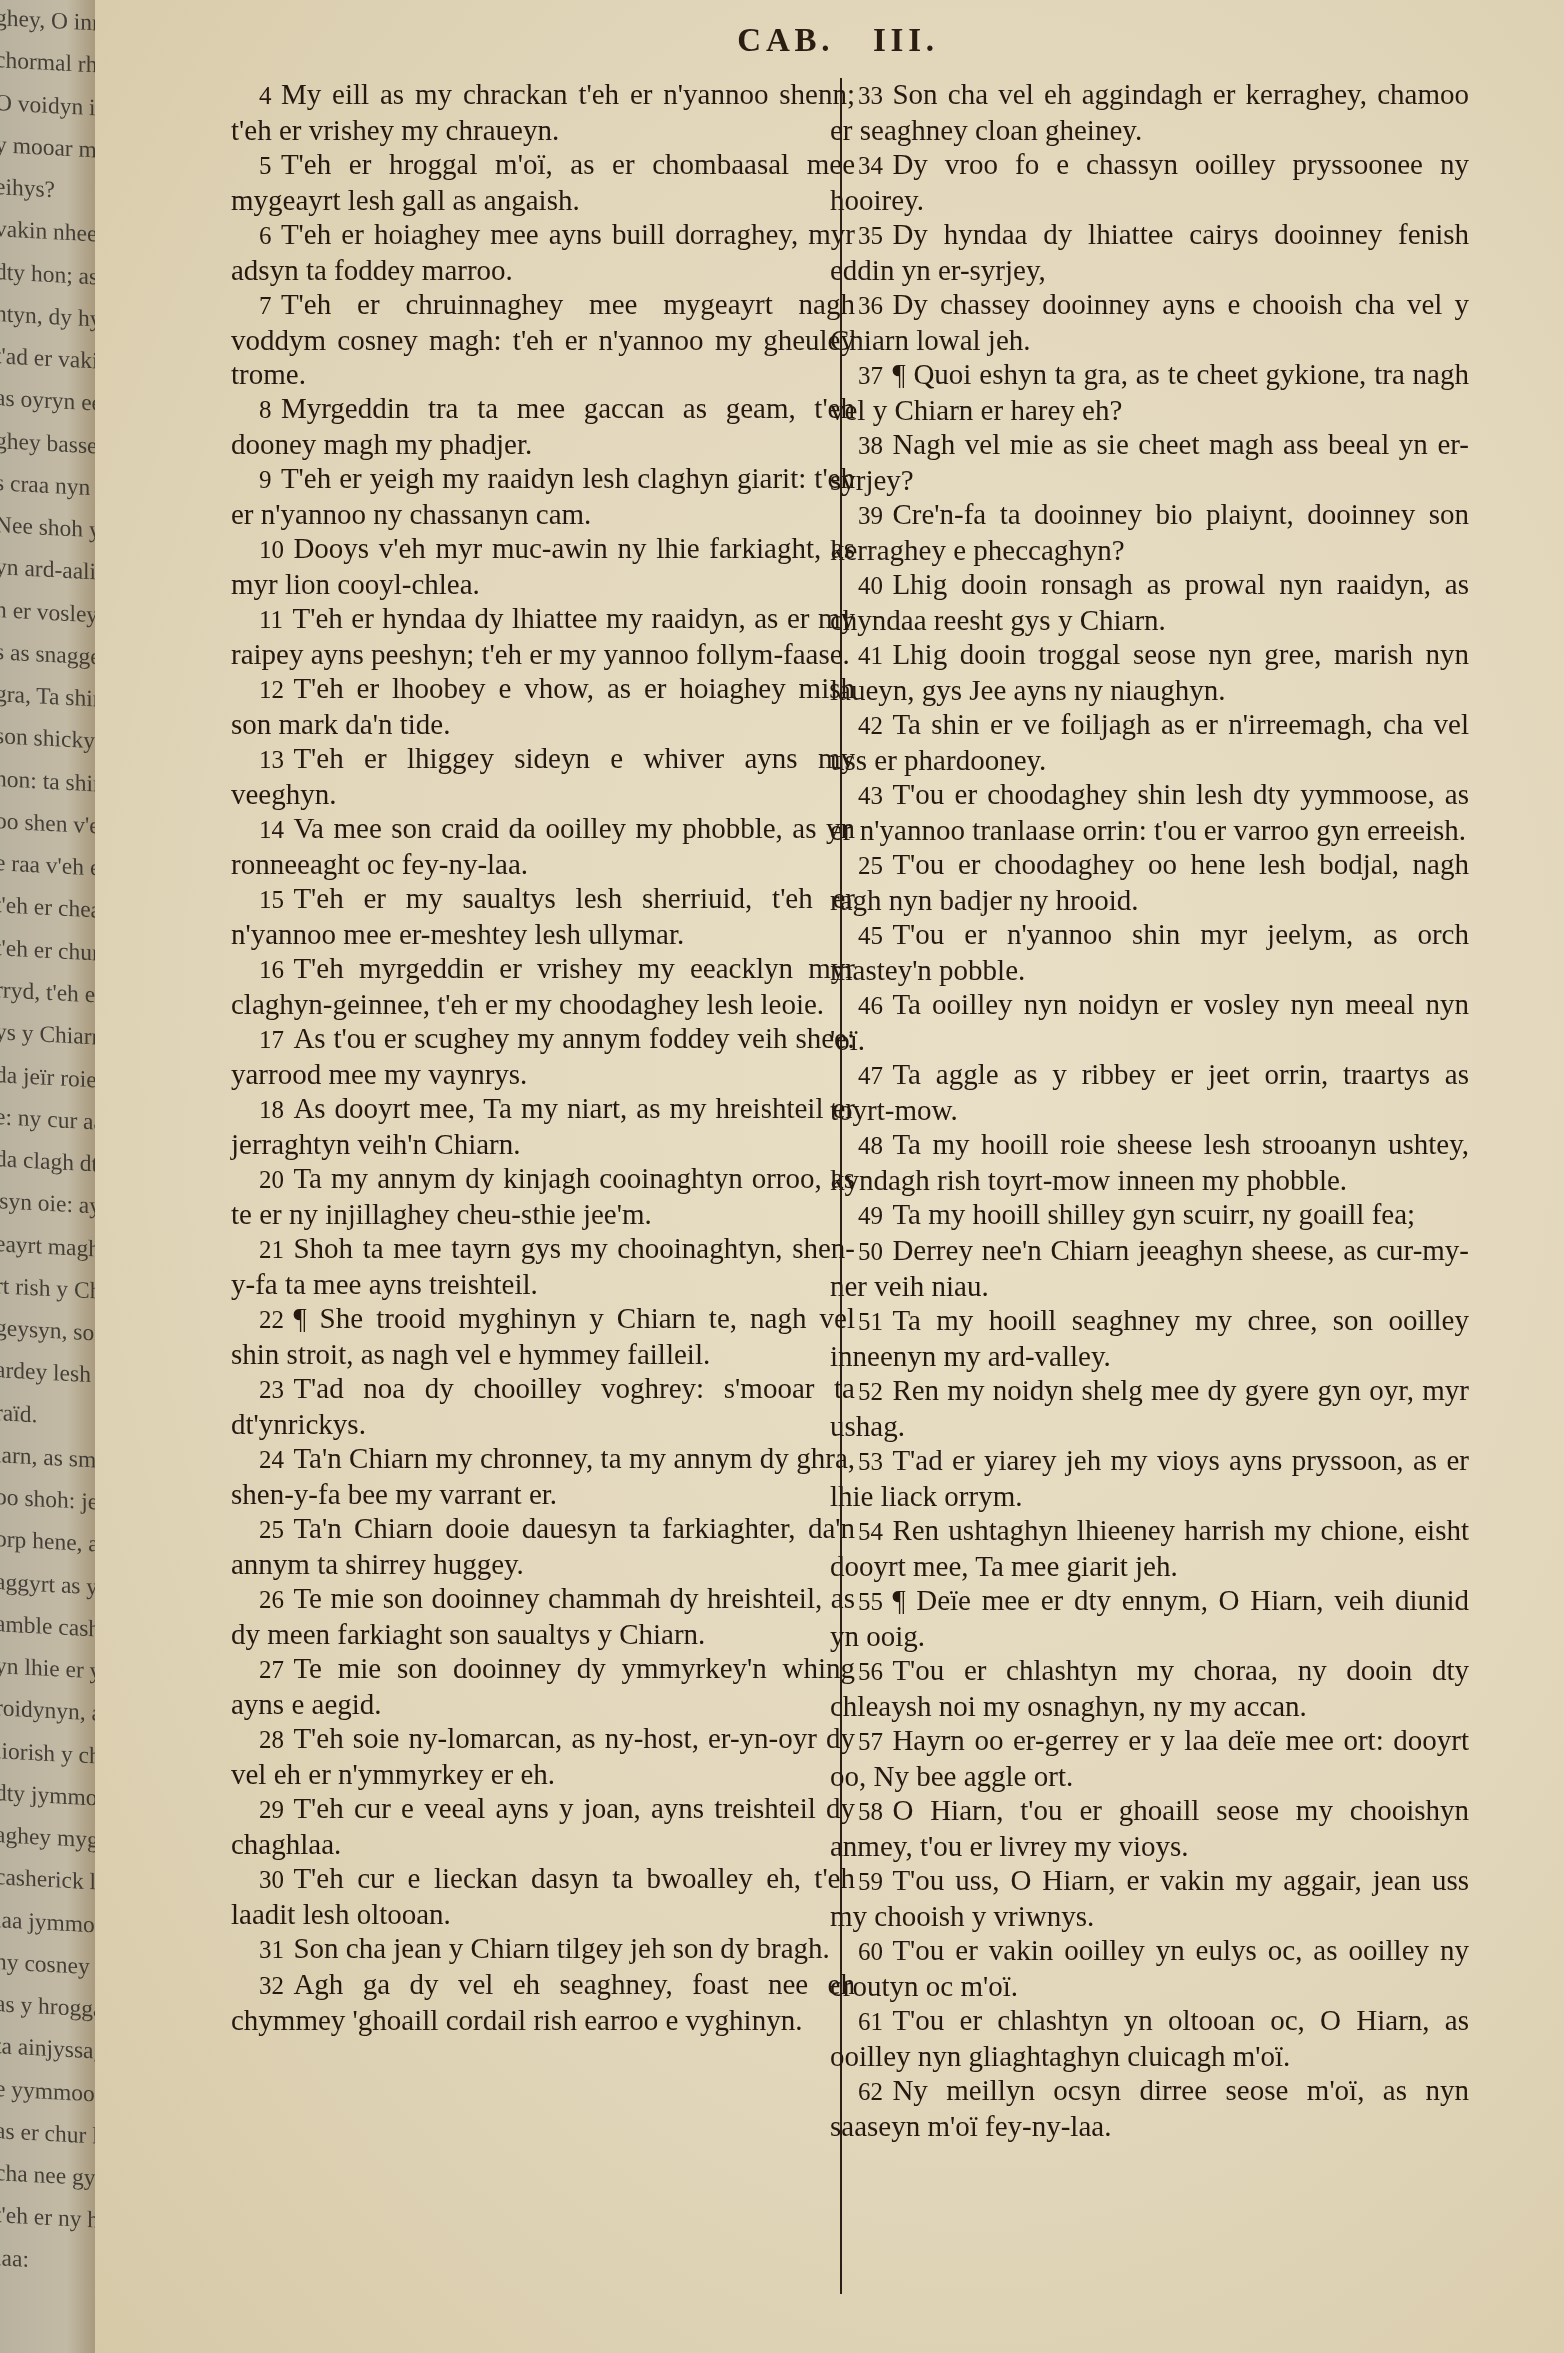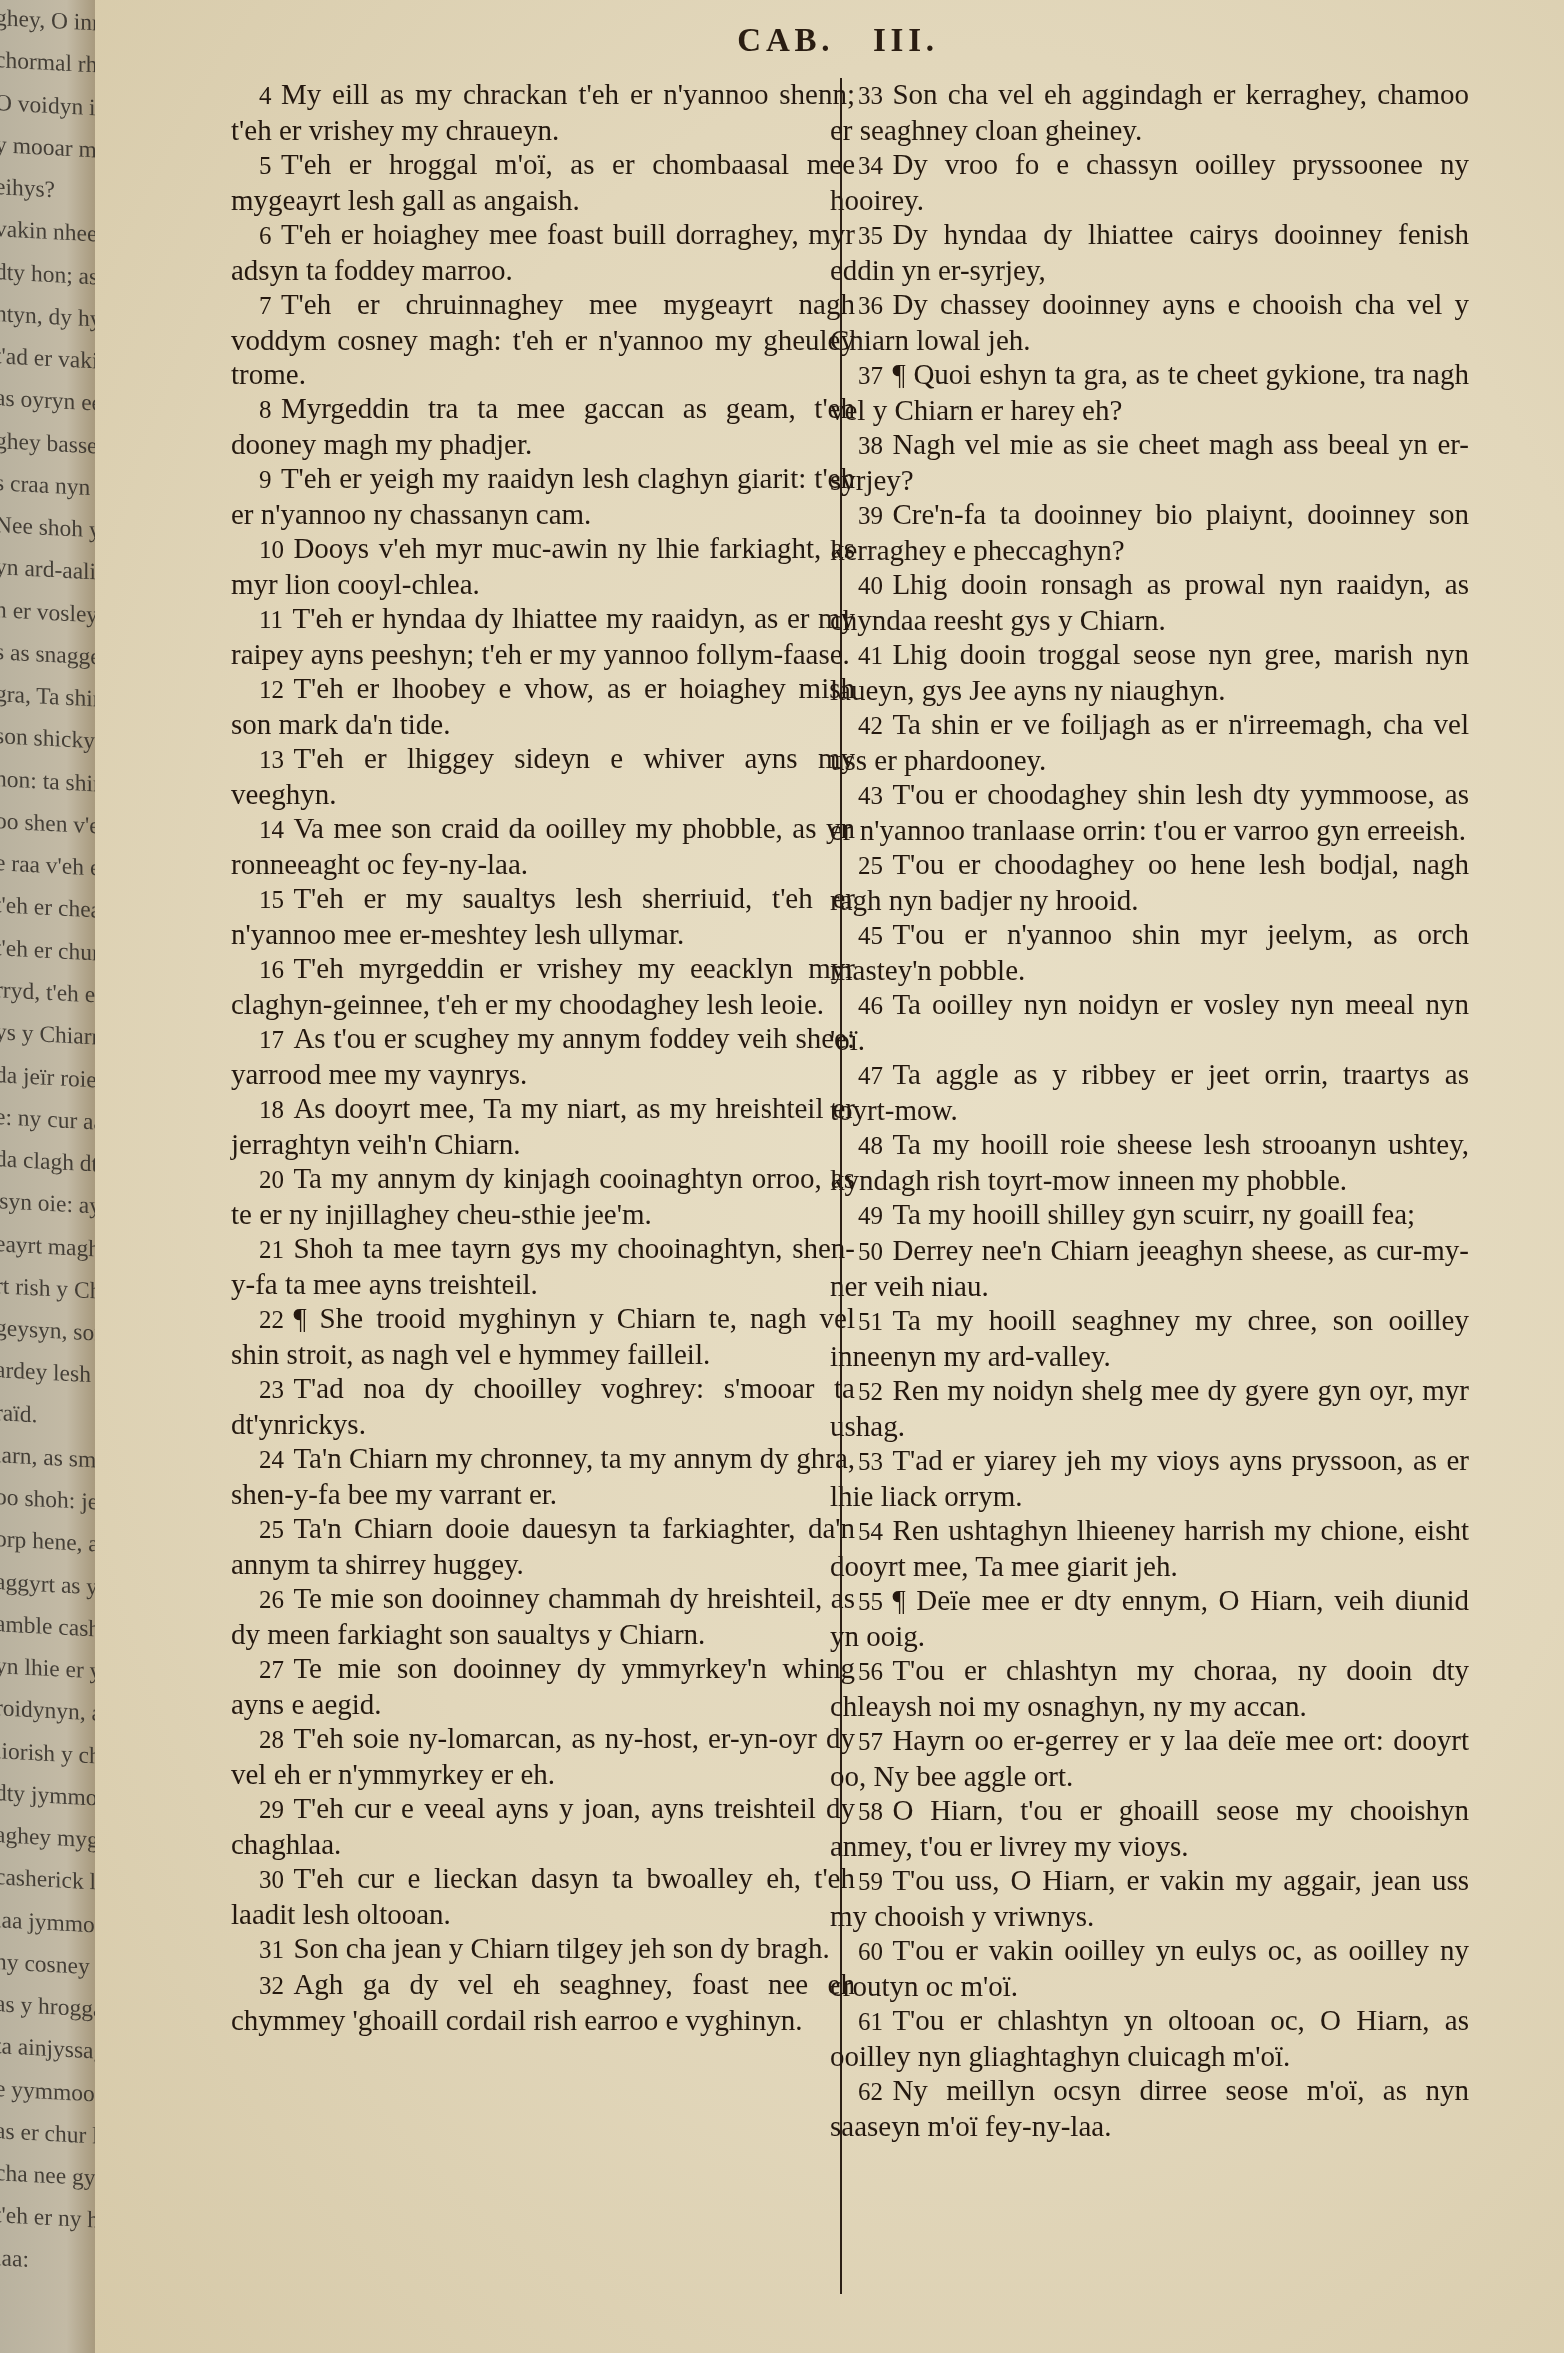--- a/index.html
+++ b/index.html
@@ -111,21 +111,21 @@
   <div class="running-head">
     <span style="margin-left:16px">CAB.</span>
     <span>III.</span>
   </div>
 
   <div class="divider"></div>
 
   <div class="column col-left" id="col-left">
       <p class="verse"><span class="vnum">4</span><span>My eill as my chrackan t'eh er n'yannoo shenn; t'eh er vrishey my chraueyn.</span></p>
       <p class="verse"><span class="vnum">5</span><span>T'eh er hroggal m'oï, as er chombaasal mee mygeayrt lesh gall as angaish.</span></p>
-      <p class="verse"><span class="vnum">6</span><span>T'eh er hoiaghey mee foast buill dorraghey, myr adsyn ta foddey marroo.</span></p>
+      <p class="verse"><span class="vnum">6</span><span>T'eh er hoiaghey mee ayns buill dorraghey, myr adsyn ta foddey marroo.</span></p>
       <p class="verse"><span class="vnum">7</span><span>T'eh er chruinnaghey mee mygeayrt nagh voddym cosney magh: t'eh er n'yannoo my gheuley trome.</span></p>
       <p class="verse"><span class="vnum">8</span><span>Myrgeddin tra ta mee gaccan as geam, t'eh dooney magh my phadjer.</span></p>
       <p class="verse"><span class="vnum">9</span><span>T'eh er yeigh my raaidyn lesh claghyn giarit: t'eh er n'yannoo ny chassanyn cam.</span></p>
       <p class="verse"><span class="vnum">10</span><span>Dooys v'eh myr muc-awin ny lhie farkiaght, as myr lion cooyl-chlea.</span></p>
       <p class="verse"><span class="vnum">11</span><span>T'eh er hyndaa dy lhiattee my raaidyn, as er my raipey ayns peeshyn; t'eh er my yannoo follym-faase.</span></p>
       <p class="verse"><span class="vnum">12</span><span>T'eh er lhoobey e vhow, as er hoiaghey mish son mark da'n tide.</span></p>
       <p class="verse"><span class="vnum">13</span><span>T'eh er lhiggey sideyn e whiver ayns my veeghyn.</span></p>
       <p class="verse"><span class="vnum">14</span><span>Va mee son craid da ooilley my phobble, as yn ronneeaght oc fey-ny-laa.</span></p>
       <p class="verse"><span class="vnum">15</span><span>T'eh er my saualtys lesh sherriuid, t'eh er n'yannoo mee er-meshtey lesh ullymar.</span></p>
       <p class="verse"><span class="vnum">16</span><span>T'eh myrgeddin er vrishey my eeacklyn myr claghyn-geinnee, t'eh er my choodaghey lesh leoie.</span></p>

